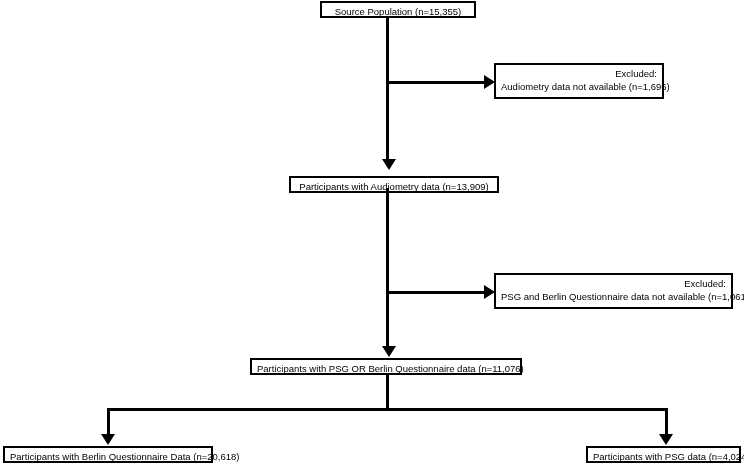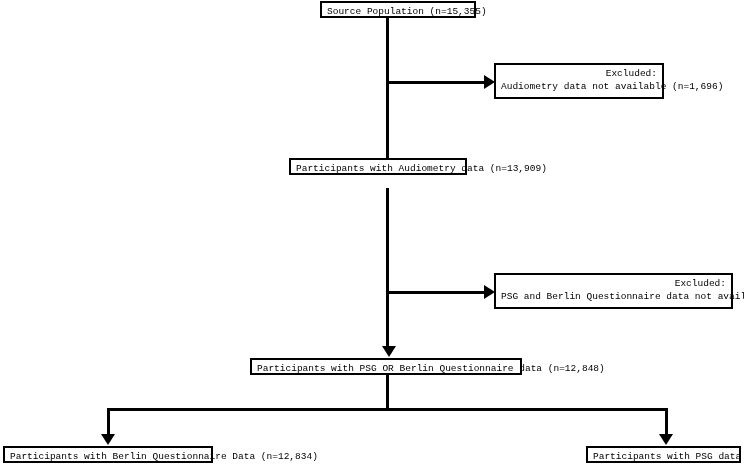--- a/index.html
+++ b/index.html
@@ -20,21 +20,20 @@
   .node {
     position: absolute;
     box-sizing: border-box;
     border: 2px solid #000000;
     background: #ffffff;
     color: #000000;
     font-size: 9.5px;
     line-height: 13px;
     padding: 2px 5px;
     white-space: nowrap;
-    font-family: Liberation Mono, monospace;
   }
   .node.center {
     text-align: center;
   }
   .node.left {
     text-align: right;
   }
   .node .line2 {
     display: block;
   }
@@ -77,41 +76,41 @@
   <div class="arrow-down" style="left:382px; top:159px;"></div>
 
   <div class="hline" style="left:386px; top:81px; width:100px;"></div>
   <div class="arrow-right" style="left:484px; top:75px;"></div>
 
   <div class="node left" style="left:494px; top:63px; width:170px; height:36px;">
     <span class="line1">Excluded:</span>
     <span class="line2">Audiometry data not available (n=1,696)</span>
   </div>
 
-  <div class="node center" style="left:289px; top:158px; width:178px; height:17px;">Participants with Audiometry data (n=13,909)</div>
+  <div class="node center" style="left:289px; top:176px; width:210px; height:17px;">Participants with Audiometry data (n=13,909)</div>
 
   <div class="vline" style="left:386px; top:188px; height:160px;"></div>
   <div class="arrow-down" style="left:382px; top:346px;"></div>
 
   <div class="hline" style="left:386px; top:291px; width:100px;"></div>
   <div class="arrow-right" style="left:484px; top:285px;"></div>
 
   <div class="node left" style="left:494px; top:273px; width:239px; height:36px;">
     <span class="line1">Excluded:</span>
     <span class="line2">PSG and Berlin Questionnaire data not available (n=1,061)</span>
   </div>
 
-  <div class="node center" style="left:250px; top:358px; width:272px; height:17px;">Participants with PSG OR Berlin Questionnaire data (n=12,848)</div>
+  <div class="node center" style="left:250px; top:358px; width:272px; height:17px;">Participants with PSG OR Berlin Questionnaire data (n=11,076)</div>
 
   <div class="vline" style="left:386px; top:375px; height:36px;"></div>
   <div class="hline" style="left:107px; top:408px; width:561px;"></div>
 
   <div class="vline" style="left:107px; top:408px; height:28px;"></div>
   <div class="arrow-down" style="left:101px; top:434px;"></div>
 
   <div class="vline" style="left:665px; top:408px; height:28px;"></div>
   <div class="arrow-down" style="left:659px; top:434px;"></div>
 
-  <div class="node center" style="left:3px; top:446px; width:210px; height:17px;">Participants with Berlin Questionnaire Data (n=12,834)</div>
+  <div class="node center" style="left:3px; top:446px; width:210px; height:17px;">Participants with Berlin Questionnaire Data (n=20,618)</div>
 
   <div class="node center" style="left:586px; top:446px; width:155px; height:17px;">Participants with PSG data (n=4,024)</div>
 
 </div>
 
 </body></html>

